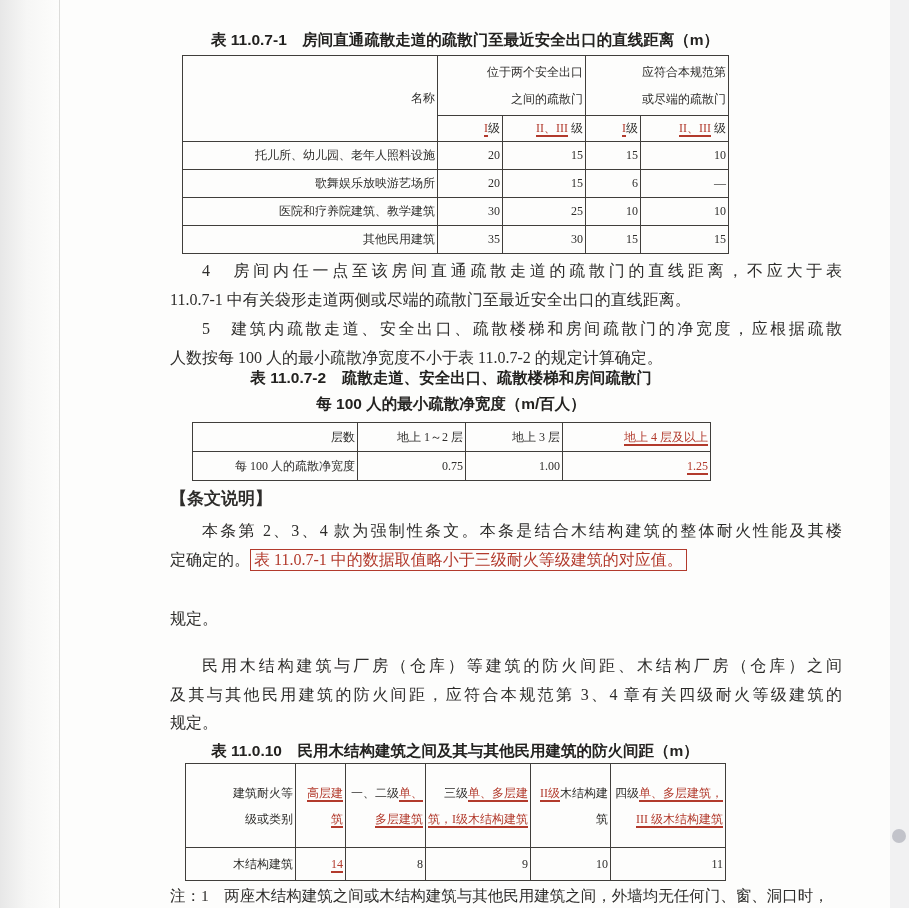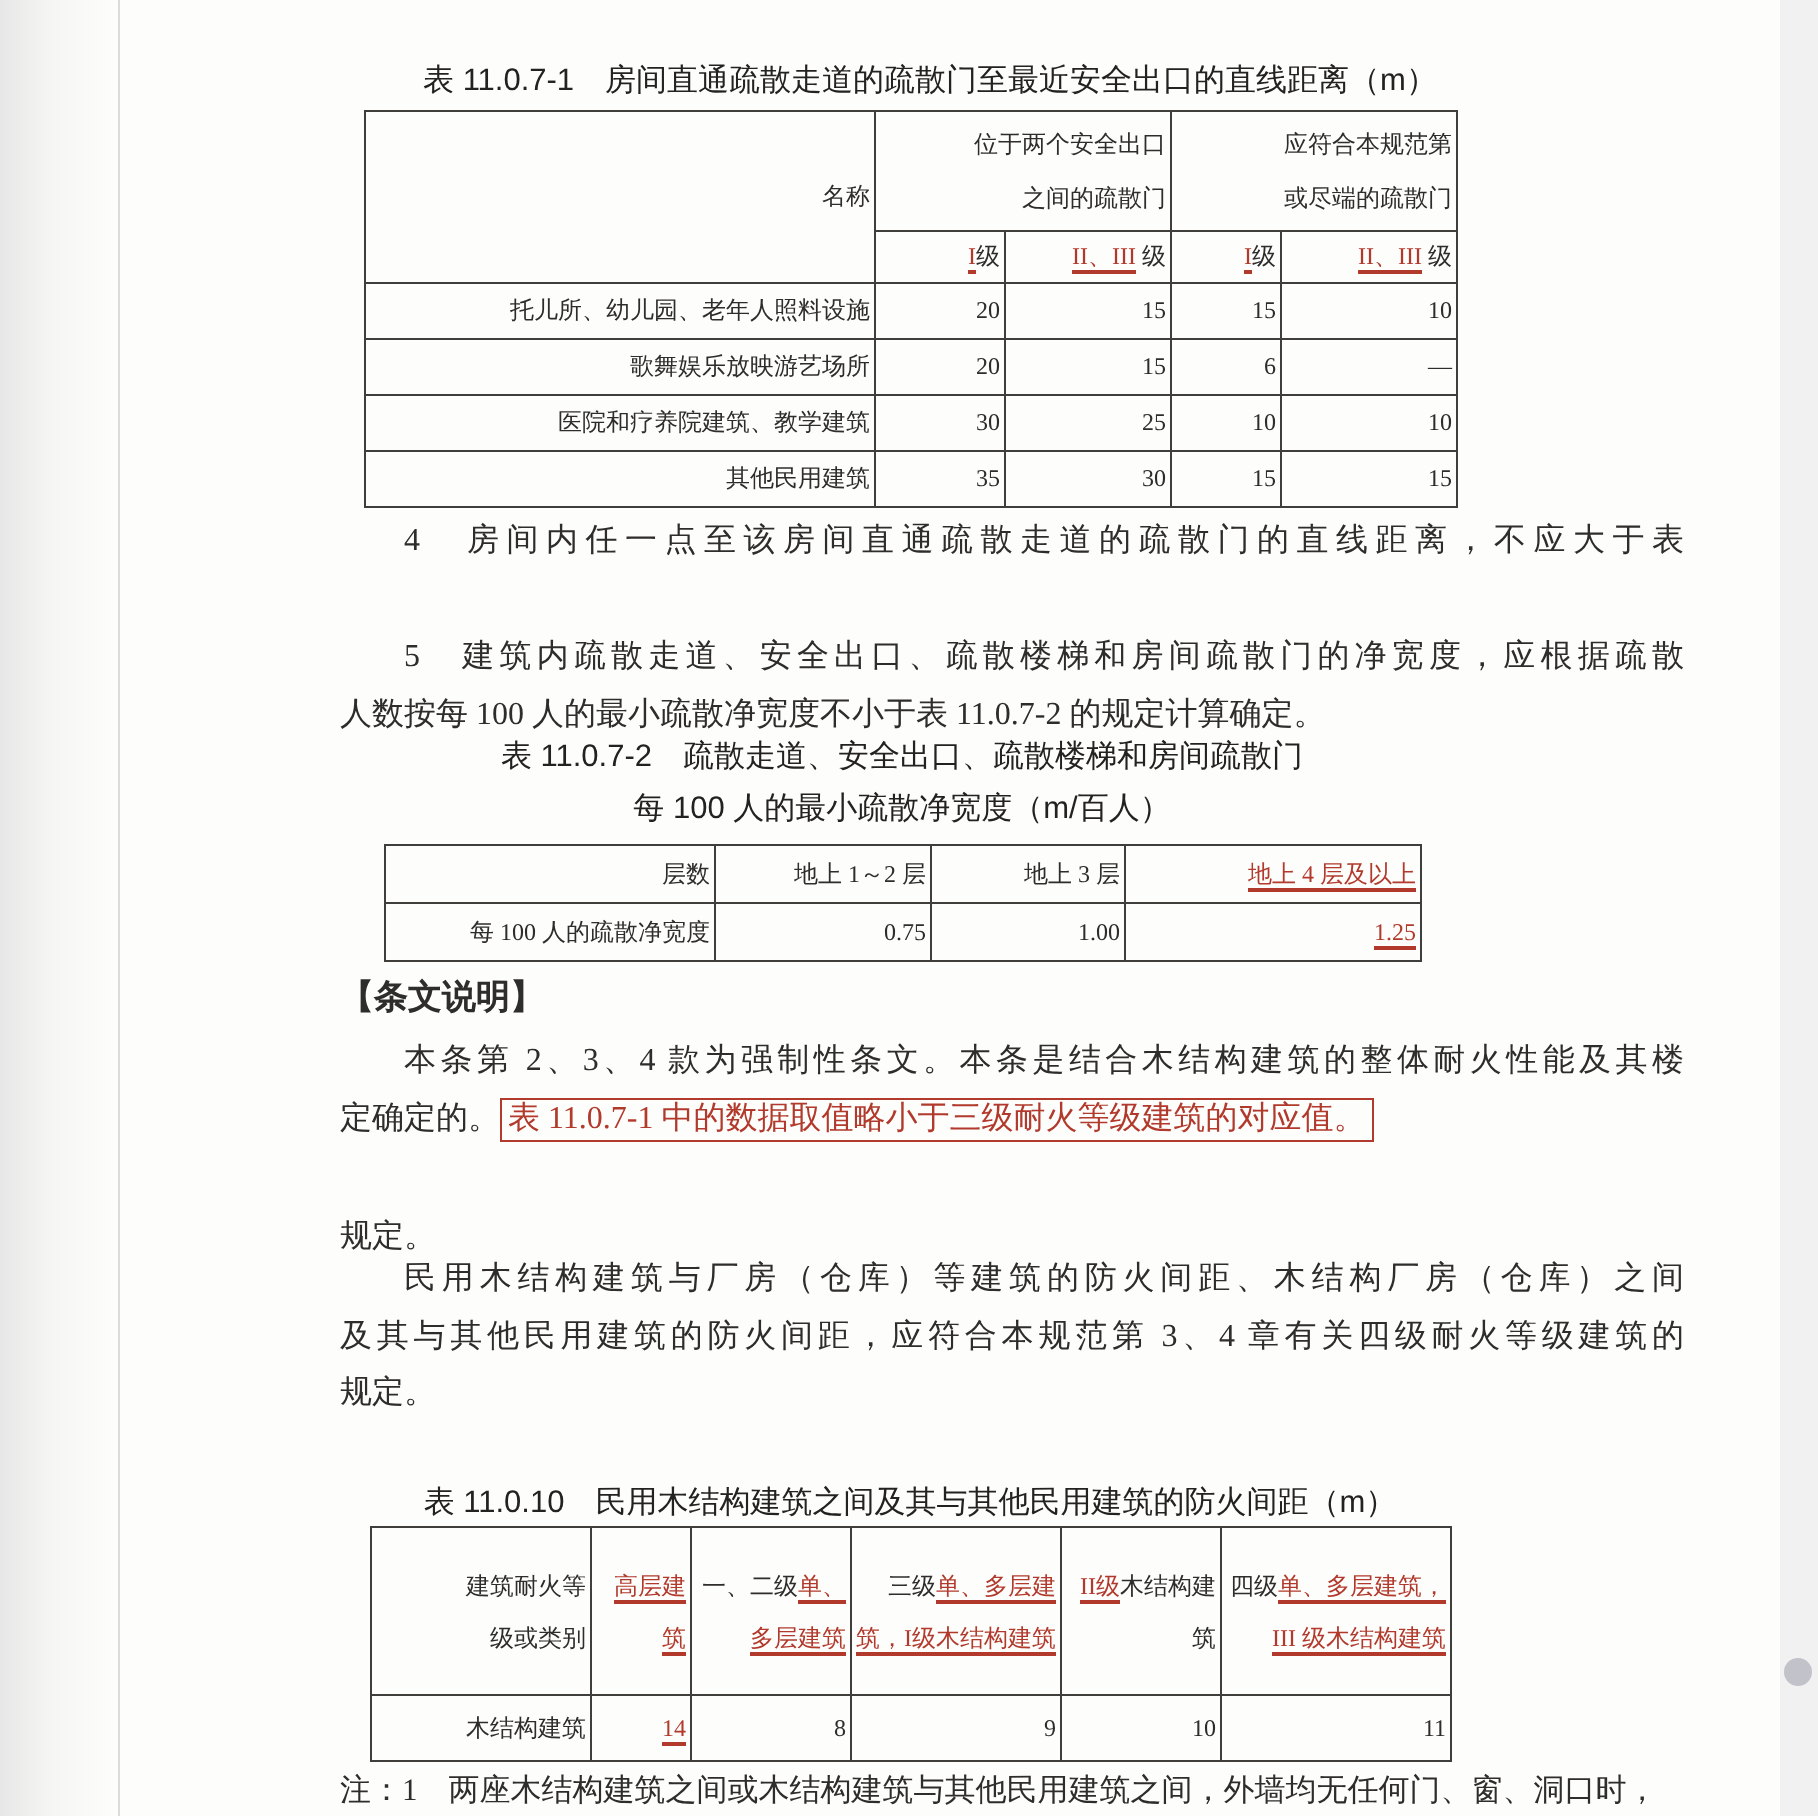--- a/index.html
+++ b/index.html
@@ -8,21 +8,21 @@
     background:#fdfdfc;color:#2e2d2b;
     font-family:"Liberation Serif","DejaVu Serif",serif;
   }
   .left-shade{position:absolute;left:0;top:0;width:59px;height:908px;
     background:linear-gradient(to right,#e7e7e7 0%,#f6f6f5 45%,#fdfdfc 100%);}
   .page-edge{position:absolute;left:59px;top:0;width:1px;height:908px;background:#dcdcda;}
   .right-strip{position:absolute;left:890px;top:0;width:19px;height:908px;background:#f1f1f2;}
   .scroll-dot{position:absolute;left:892px;top:829px;width:14px;height:14px;border-radius:50%;background:#c2c3ca;}
 
   .abs{position:absolute;}
-  .title{font-family:"Liberation Sans","DejaVu Sans",sans-serif;font-weight:normal;
+  .title{font-family:"Liberation Sans","DejaVu Sans",sans-serif;font-weight:bold;
     font-size:15.5px;color:#232220;text-align:center;white-space:nowrap;}
   .line{width:672px;font-size:16px;line-height:29px;color:#2e2d2b;}
   .j{text-align:justify;text-align-last:justify;}
   .ind{text-indent:32px;}
   .bold{font-weight:bold;}
   .red-u{color:#b23a2c;text-decoration:underline;text-decoration-thickness:1.5px;text-underline-offset:3px;}
   .red-box{color:#b23a2c;border:1.5px solid #b23a2c;padding:1px 3px 2px 3px;}
 
   table.tbl{border-collapse:collapse;table-layout:fixed;background:#fdfdfc;}
   table.tbl td{border:1.6px solid #403e3b;text-align:right;vertical-align:middle;
@@ -92,20 +92,21 @@
     <td>35</td>
     <td>30</td>
     <td>15</td>
     <td>15</td>
   </tr>
   </tbody>
 </table>
 
 <div class="abs" style="left:170px;top:256px">
   <div class="line j ind">4　房间内任一点至该房间直通疏散走道的疏散门的直线距离，不应大于表</div>
+  <div class="line">11.0.7-1 中有关袋形走道两侧或尽端的疏散门至最近安全出口的直线距离。</div>
 </div>
 
 <div class="abs" style="left:170px;top:314px">
   <div class="line j ind">5　建筑内疏散走道、安全出口、疏散楼梯和房间疏散门的净宽度，应根据疏散</div>
   <div class="line">人数按每 100 人的最小疏散净宽度不小于表 11.0.7-2 的规定计算确定。</div>
 </div>
 
 <div class="abs title" style="left:170px;top:368px;width:562px">表 11.0.7-2　疏散走道、安全出口、疏散楼梯和房间疏散门</div>
 <div class="abs title" style="left:170px;top:394px;width:562px">每 100 人的最小疏散净宽度（m/百人）</div>
 
@@ -136,21 +137,21 @@
 
 <div class="abs" style="left:170px;top:516px">
   <div class="line j ind">本条第 2、3、4 款为强制性条文。本条是结合木结构建筑的整体耐火性能及其楼</div>
   <div class="line"><span>定确定的。</span><span class="red-box">表 11.0.7-1 中的数据取值略小于三级耐火等级建筑的对应值。</span></div>
 </div>
 
 <div class="abs" style="left:170px;top:604px">
   <div class="line">规定。</div>
 </div>
 
-<div class="abs" style="left:170px;top:626px">
+<div class="abs" style="left:170px;top:652px">
   <div class="line j ind" style="line-height:28.5px">民用木结构建筑与厂房（仓库）等建筑的防火间距、木结构厂房（仓库）之间</div>
   <div class="line j" style="line-height:28.5px">及其与其他民用建筑的防火间距，应符合本规范第 3、4 章有关四级耐火等级建筑的</div>
   <div class="line" style="line-height:28.5px">规定。</div>
 </div>
 
 <div class="abs title" style="left:170px;top:741px;width:570px">表 11.0.10　民用木结构建筑之间及其与其他民用建筑的防火间距（m）</div>
 
 <table class="tbl abs" style="left:185px;top:763px;width:540px">
   <colgroup>
     <col style="width:110px">

